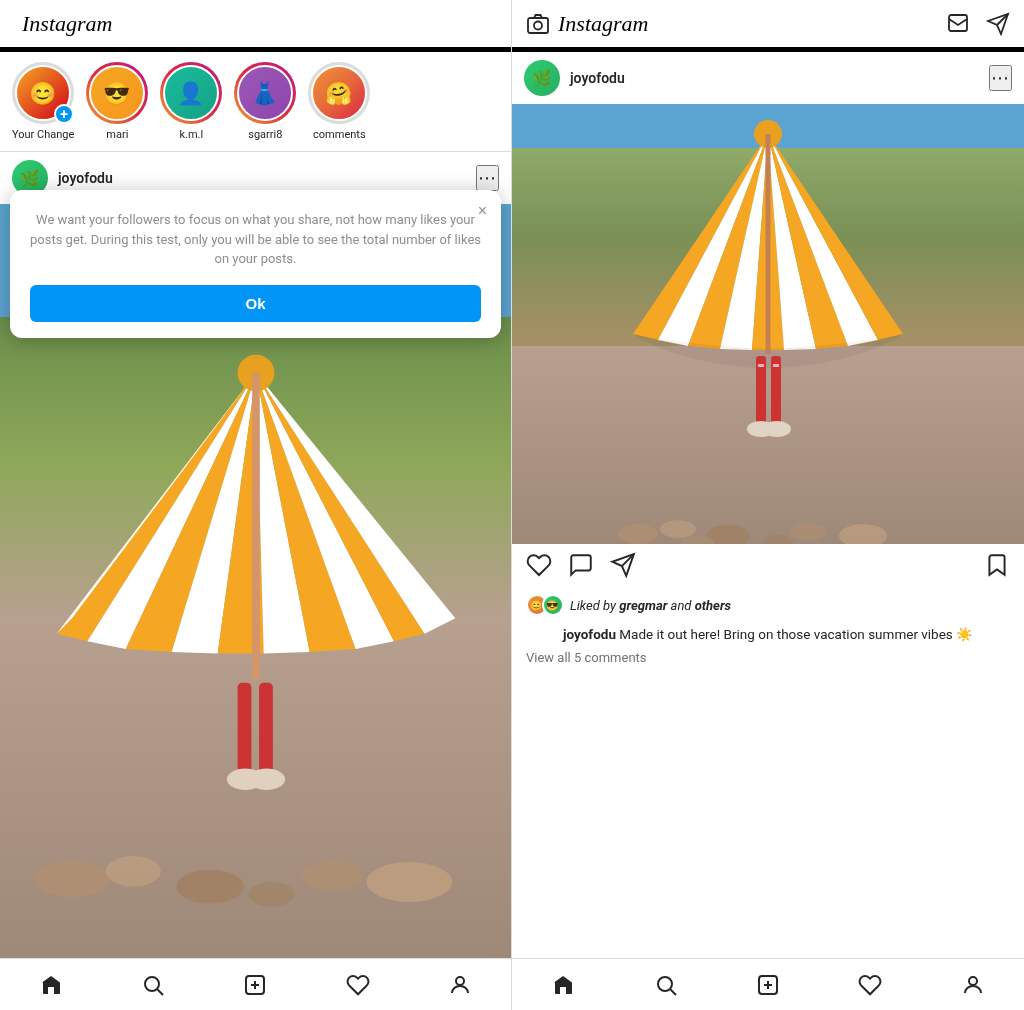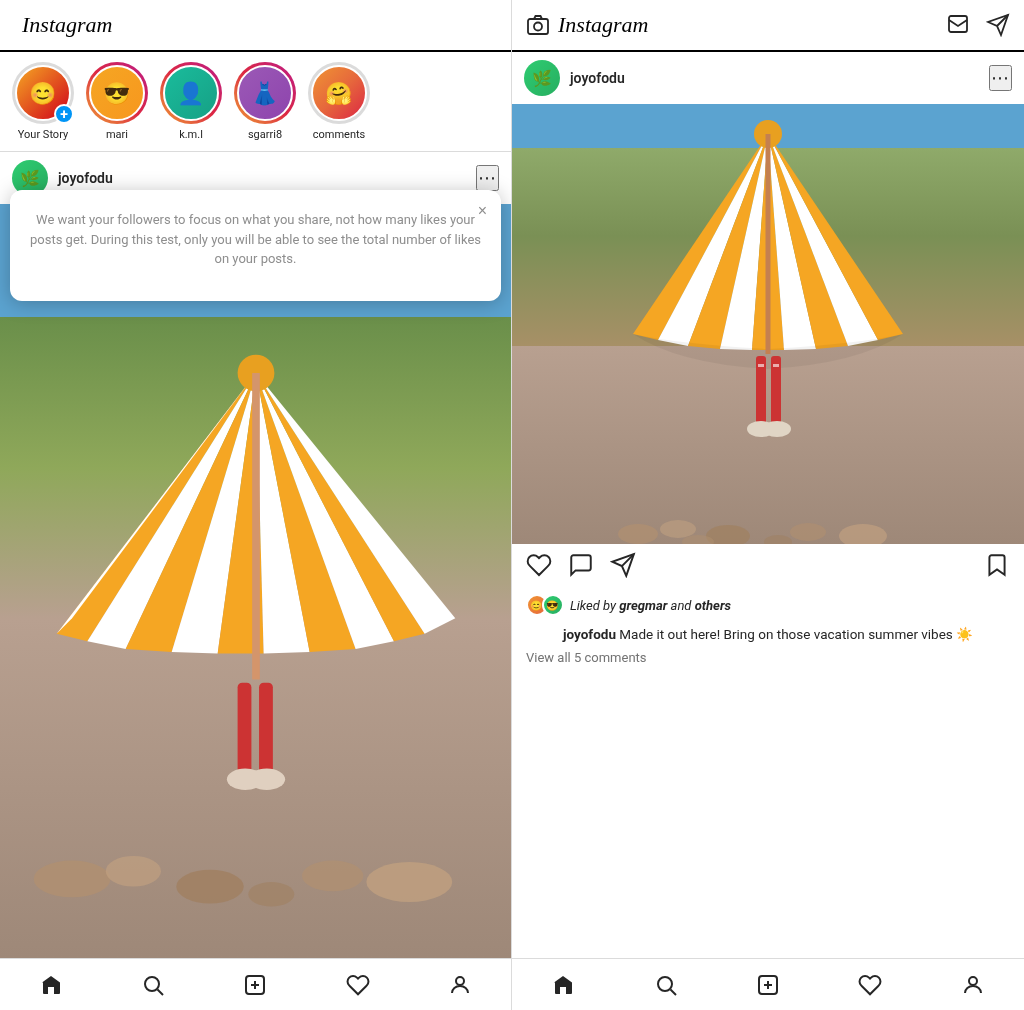--- a/index.html
+++ b/index.html
@@ -19,21 +19,21 @@
       flex-direction: column;
       position: relative;
       overflow: hidden;
       background: #fff;
     }
     .header {
       display: flex;
       align-items: center;
       justify-content: space-between;
       padding: 10px 14px;
-      border-bottom: 2px solid #000000;
+      border-bottom: 5px solid #000000;
       height: 52px;
     }
     .header-left {
       display: flex;
       align-items: center;
       gap: 8px;
     }
     .header-logo {
       font-size: 22px;
       font-family: 'Georgia', serif;
@@ -391,21 +391,21 @@
 
   <div class="stories-row">
 
     <div class="story-item">
       <div class="story-avatar-wrap">
         <div class="story-ring no-ring">
           <div class="story-avatar your-story">😊</div>
         </div>
         <div class="add-btn">+</div>
       </div>
-      <span class="story-label">Your Story</span>
+      <span class="story-label">Your Change</span>
     </div>
 
     <div class="story-item">
       <div class="story-avatar-wrap">
         <div class="story-ring gradient">
           <div class="story-avatar av-orange">😎</div>
         </div>
       </div>
       <span class="story-label">mari</span>
     </div>
@@ -434,20 +434,21 @@
           <div class="story-avatar av-pink">🤗</div>
         </div>
       </div>
       <span class="story-label">comments</span>
     </div>
   </div>
 
   <div class="notification-dialog">
     <button class="notif-close">×</button>
     <div class="notif-body">We want your followers to focus on what you share, not how many likes your posts get. During this test, only you will be able to see the total number of likes on your posts.</div>
+    <button class="notif-ok-btn">Ok</button>
   </div>
 
   <div class="post-header">
     <div class="post-user">
       <div class="post-avatar av-green">🌿</div>
       <span class="post-username">joyofodu</span>
     </div>
     <button class="more-dots">⋯</button>
   </div>
 

